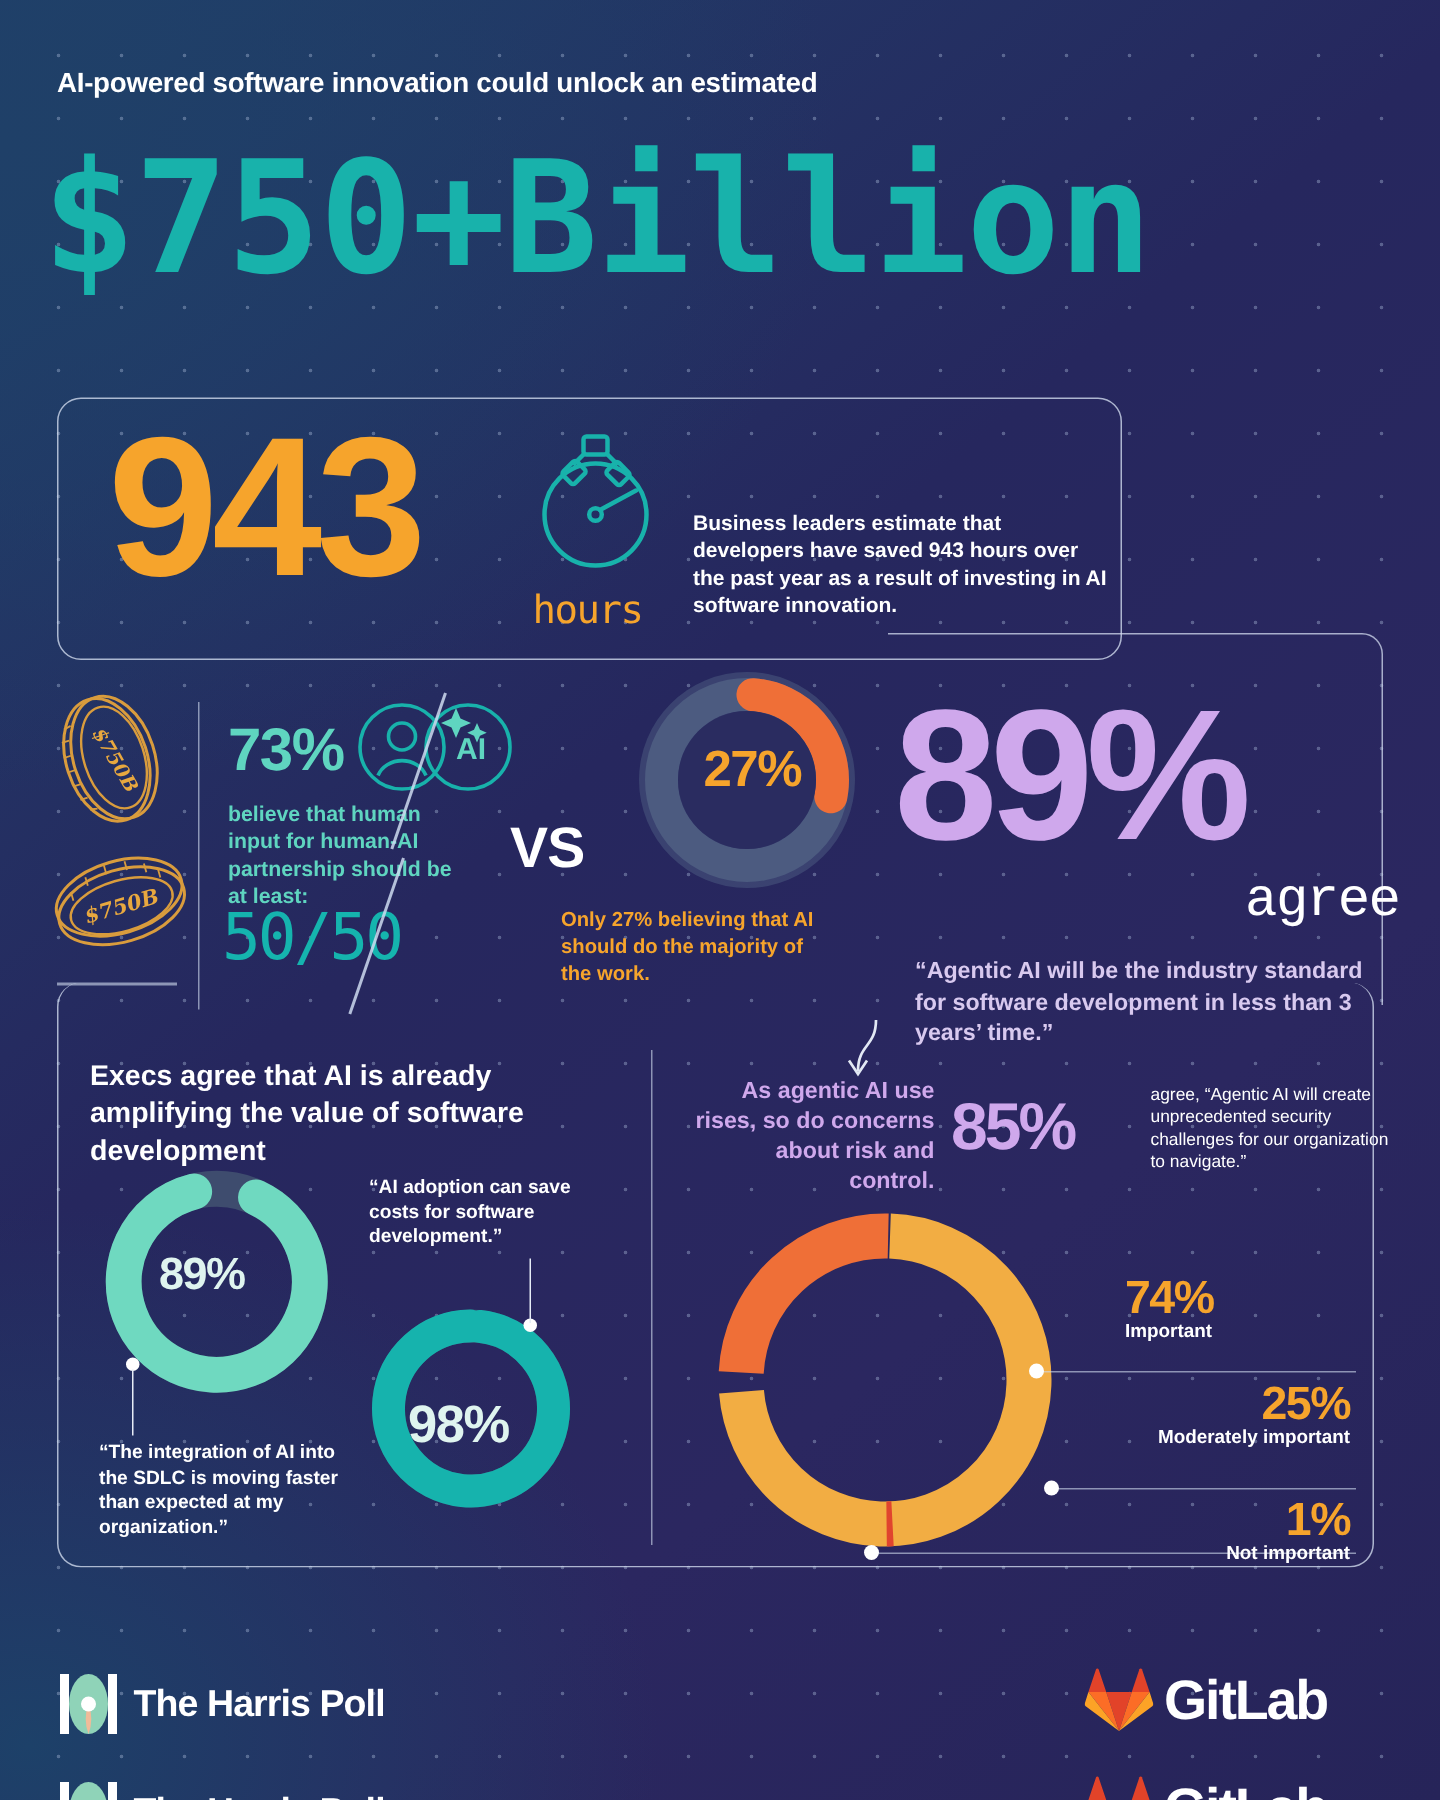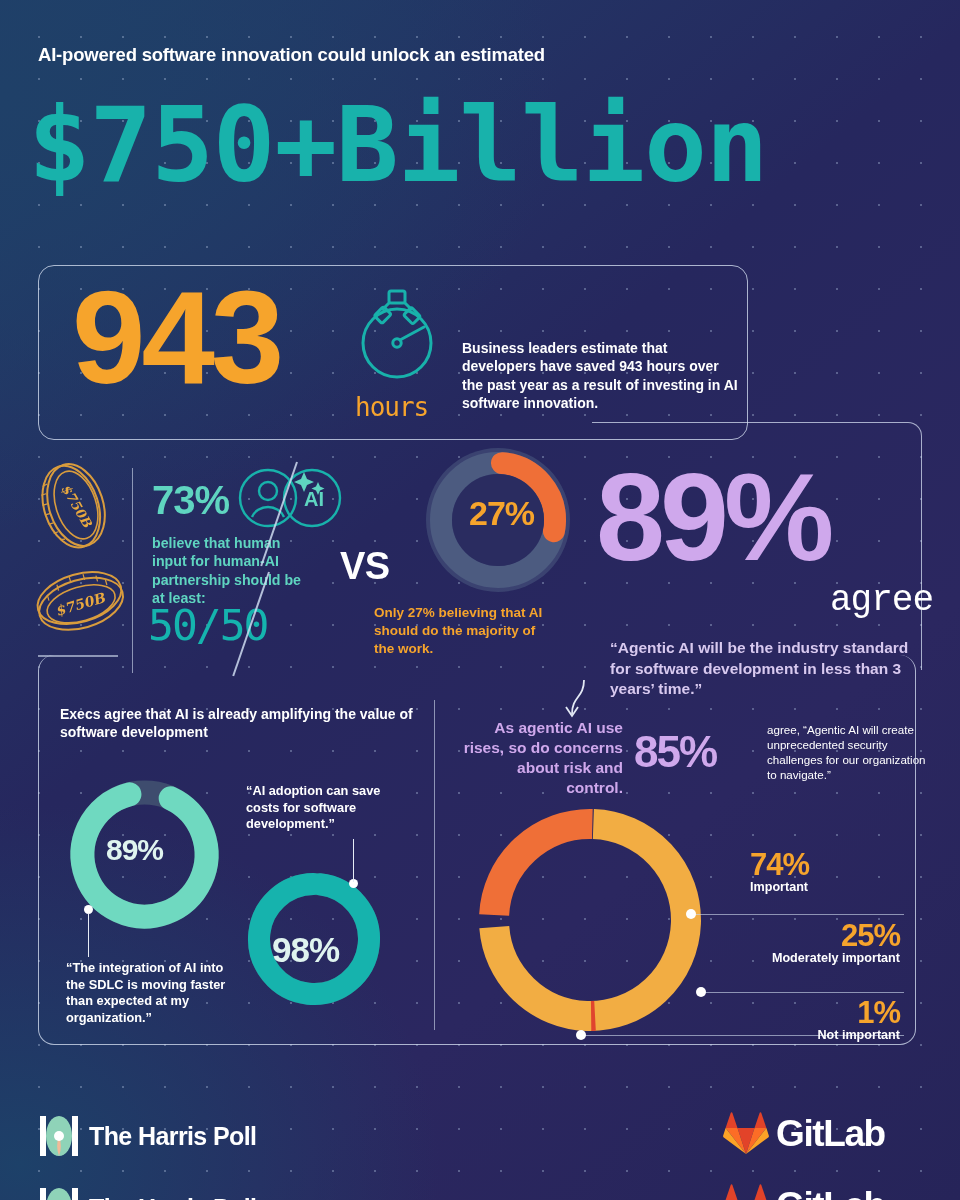--- a/index.html
+++ b/index.html
@@ -105,21 +105,21 @@
   #t89 { left:610px; top:638px; width:310px; font-size:15.5px; font-weight:bold; color:#d8c9ef; line-height:1.33; }
 
   
   #arrow { left:552px; top:680px; }
   #agentic { left:463px; top:718px; width:160px; font-size:15.5px; font-weight:bold;
              color:#cfa8ec; line-height:1.3; text-align:right; }
   #n85 { left:634px; top:727px; font-size:44px; font-weight:bold; color:#cfa8ec; letter-spacing:-2px; }
   #t85 { left:747px; top:722px; width:168px; font-size:11.6px; font-weight:normal; color:#fff; line-height:1.3;margin-left:20px; }
 
   
-  #execs { left:60px; top:705px; width:360px; font-size:14px; font-weight:bold; color:#fff; line-height:1.32; }
+  #execs { left:60px; top:705px; width:360px; font-size:19px; font-weight:bold; color:#fff; line-height:1.32; }
   #d89 { left:62px; top:772px; }
   #d89lbl { left:106px; top:833px; font-size:30px; font-weight:bold; color:#dff4ef; letter-spacing:-1px; }
   #d98 { left:241px; top:866px; }
   #d98lbl { left:272px; top:930px; font-size:35px; font-weight:bold; color:#dff4ef; letter-spacing:-1px; }
   #q89 { left:66px; top:960px; width:178px; font-size:12.8px; font-weight:bold; color:#fff; line-height:1.3; }
   #q98 { left:246px; top:783px; width:158px; font-size:12.8px; font-weight:bold; color:#fff; line-height:1.3; }
   #lead89 { left:88px; top:913px; width:1.4px; height:44px; background:#e6ecf6; }
   #dot89 { left:84px; top:905px; width:9px; height:9px; border-radius:50%; background:#fff; }
   #lead98 { left:353px; top:839px; width:1.4px; height:43px; background:#e6ecf6; }
   #dot98 { left:349px; top:879px; width:9px; height:9px; border-radius:50%; background:#fff; }

